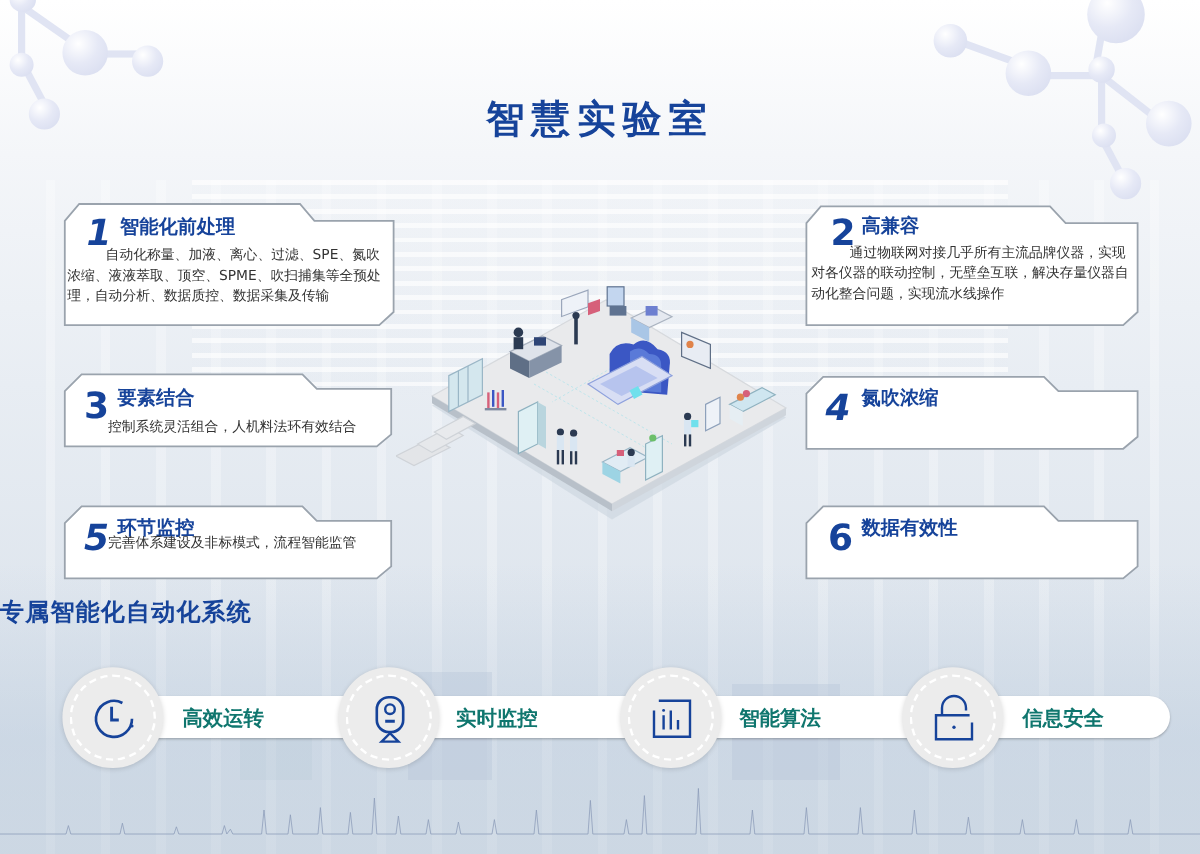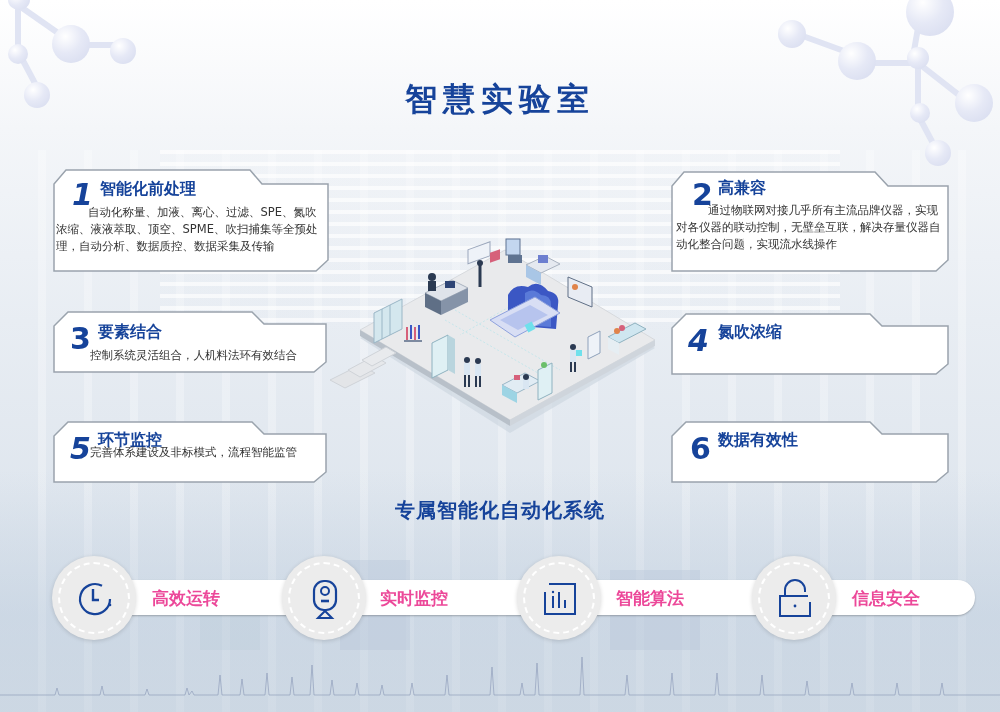--- a/index.html
+++ b/index.html
@@ -32,32 +32,32 @@
   
   .card { position:absolute; }
   .card svg.card-shape { position:absolute; left:0; top:0; }
   .card .num { position:absolute; font-size:30px; font-weight:bold; font-style:italic; color:#16439a; line-height:1; }
   .card .ctitle { position:absolute; font-size:16px; font-weight:bold; color:#16439a; white-space:nowrap; }
   .card .cdesc { position:absolute; font-size:11.5px; color:#333; line-height:17px; }
 
   
   .iso { position:absolute; left:330px; top:225px; width:340px; height:210px; }
 
-  .subtitle { position:absolute; left:0; right:0; top:497px; text-align:center;
+  .subtitle { position:absolute; left:0; right:0; top:497px; text-align:left;
     font-size:20px; font-weight:bold; color:#16439a; letter-spacing:1px; }
 
   
   .bar { position:absolute; left:95px; top:580px; width:880px; height:35px; background:#ffffff;
     border-radius:0 18px 18px 0; box-shadow: 0 1px 2px rgba(0,0,0,0.25); }
   .badge { position:absolute; top:556px; width:84px; height:84px; border-radius:50%;
     background:#ececec; box-shadow: 0 1px 4px rgba(0,0,0,0.15); }
   .badge .ring { position:absolute; left:6px; top:6px; width:68px; height:68px; border-radius:50%;
     border:2px dashed #ffffff; }
   .badge svg { position:absolute; left:22px; top:22px; }
-  .feat-label { position:absolute; top:587px; font-size:17px; font-weight:bold; color:#ec4899; white-space:nowrap; }
+  .feat-label { position:absolute; top:587px; font-size:17px; font-weight:bold; color:#0f766e; white-space:nowrap; }
 
   
   .spectrum { position:absolute; left:0; top:655px; width:1000px; height:50px; }
 </style>
 </head>
 <body>
 
 <div class="bg-layer">
   <div class="bg-cols"></div>
   <div class="bg-rows"></div>

